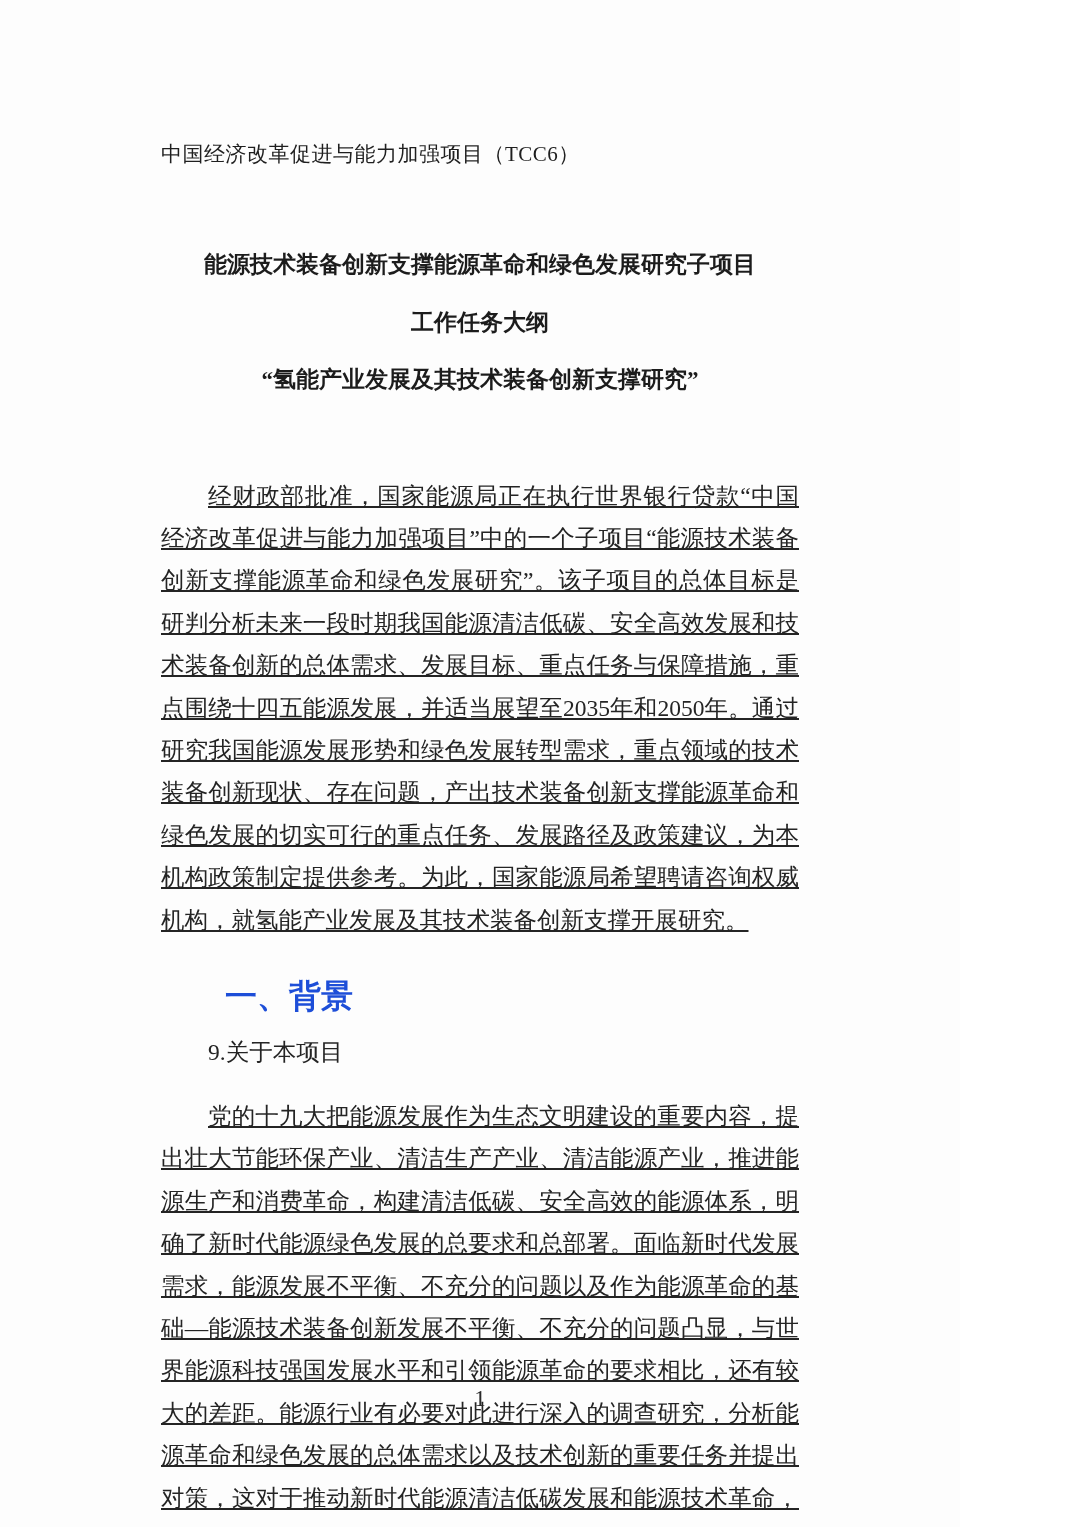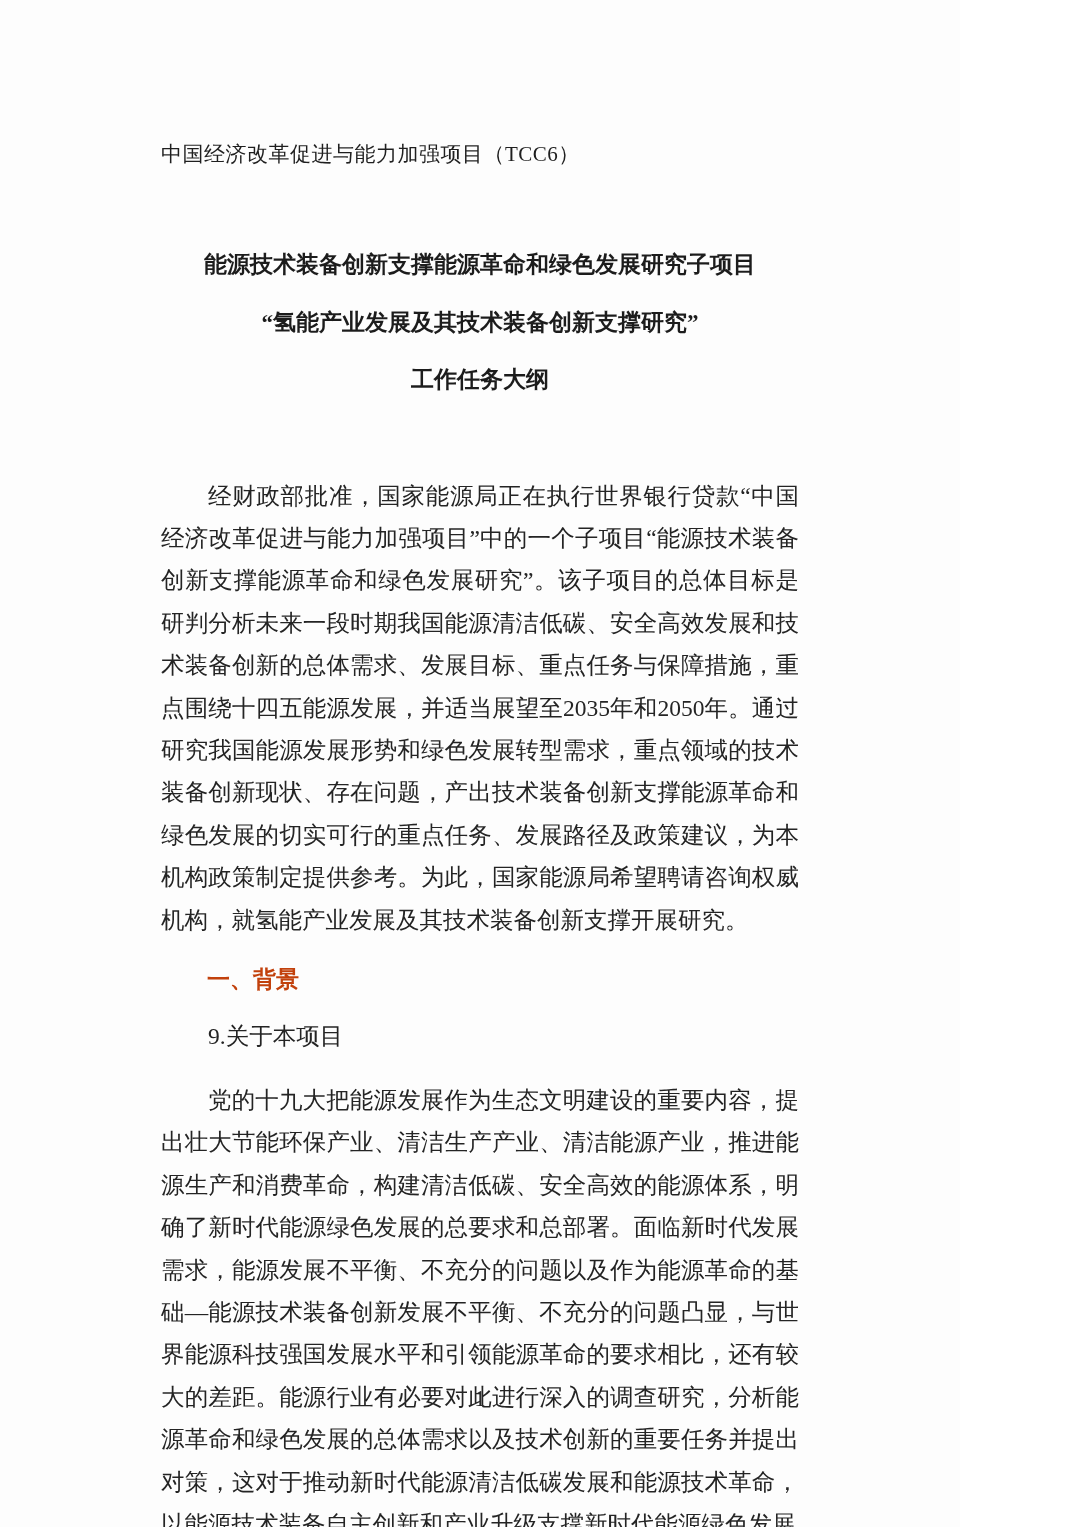--- a/index.html
+++ b/index.html
@@ -34,30 +34,31 @@
   }
   .title-line { line-height: 57.5px; }
 
   .para {
     font-size: 23.5px;
     line-height: 42.4px;
     text-align: justify;
     text-justify: inter-character;
     text-indent: 2em;
     color: #242424;
+    text-decoration: underline;
   }
   .para-intro { margin-top: 66px; }
 
   .sec-heading {
-    margin-top: 18px;
-    font-size: 23px;
+    margin-top: 34px;
+    font-size: 32px;
     font-weight: bold;
     line-height: 42px;
     text-indent: 2em;
-    color: #c2410c;
+    color: #1d4ed8;
   }
   .sub-heading {
     margin-top: 14px;
     font-size: 23.5px;
     line-height: 42px;
     text-indent: 2em;
     color: #242424;
   }
   .para-bg { margin-top: 22px; }
 
@@ -74,22 +75,22 @@
 </head>
 <body>
 
 <div class="page">
   <div class="content">
 
     <div class="doc-header">中国经济改革促进与能力加强项目（TCC6）</div>
 
     <div class="titles">
       <div class="title-line">能源技术装备创新支撑能源革命和绿色发展研究子项目</div>
+      <div class="title-line">工作任务大纲</div>
       <div class="title-line">“氢能产业发展及其技术装备创新支撑研究”</div>
-      <div class="title-line">工作任务大纲</div>
     </div>
 
     <div class="para para-intro">经财政部批准，国家能源局正在执行世界银行贷款“中国经济改革促进与能力加强项目”中的一个子项目“能源技术装备创新支撑能源革命和绿色发展研究”。该子项目的总体目标是研判分析未来一段时期我国能源清洁低碳、安全高效发展和技术装备创新的总体需求、发展目标、重点任务与保障措施，重点围绕十四五能源发展，并适当展望至2035年和2050年。通过研究我国能源发展形势和绿色发展转型需求，重点领域的技术装备创新现状、存在问题，产出技术装备创新支撑能源革命和绿色发展的切实可行的重点任务、发展路径及政策建议，为本机构政策制定提供参考。为此，国家能源局希望聘请咨询权威机构，就氢能产业发展及其技术装备创新支撑开展研究。</div>
 
     <div class="sec-heading">一、背景</div>
 
     <div class="sub-heading">9.关于本项目</div>
 
     <div class="para para-bg">党的十九大把能源发展作为生态文明建设的重要内容，提出壮大节能环保产业、清洁生产产业、清洁能源产业，推进能源生产和消费革命，构建清洁低碳、安全高效的能源体系，明确了新时代能源绿色发展的总要求和总部署。面临新时代发展需求，能源发展不平衡、不充分的问题以及作为能源革命的基础—能源技术装备创新发展不平衡、不充分的问题凸显，与世界能源科技强国发展水平和引领能源革命的要求相比，还有较大的差距。能源行业有必要对此进行深入的调查研究，分析能源革命和绿色发展的总体需求以及技术创新的重要任务并提出对策，这对于推动新时代能源清洁低碳发展和能源技术革命，以能源技术装备自主创新和产业升级支撑新时代能源绿色发展</div>
   </div>

